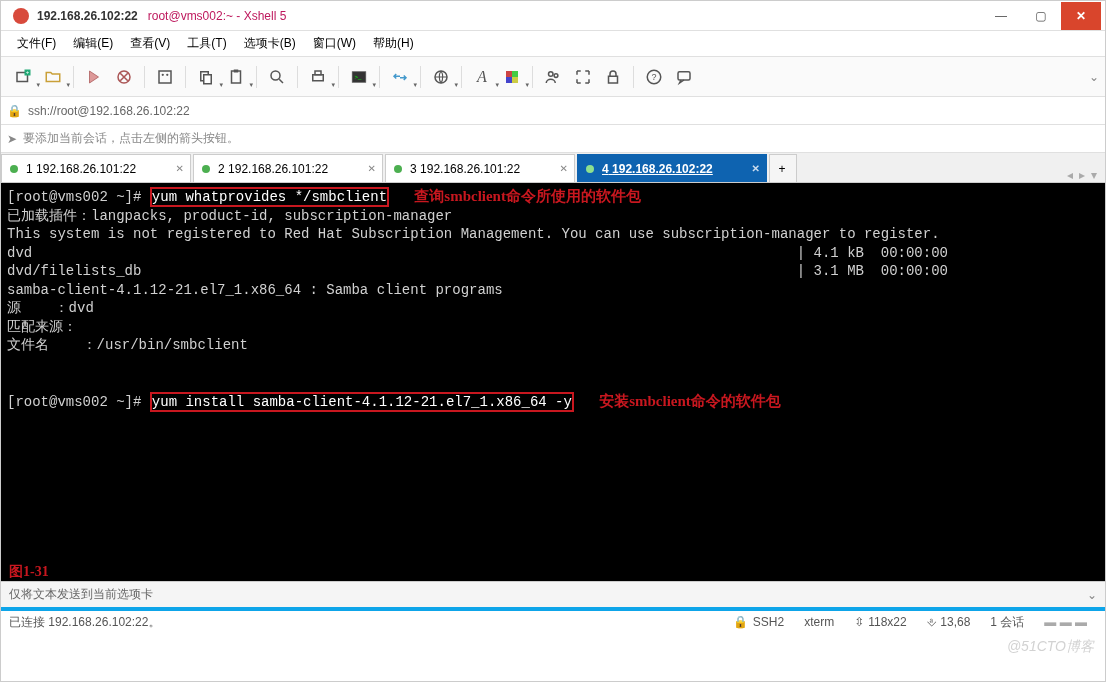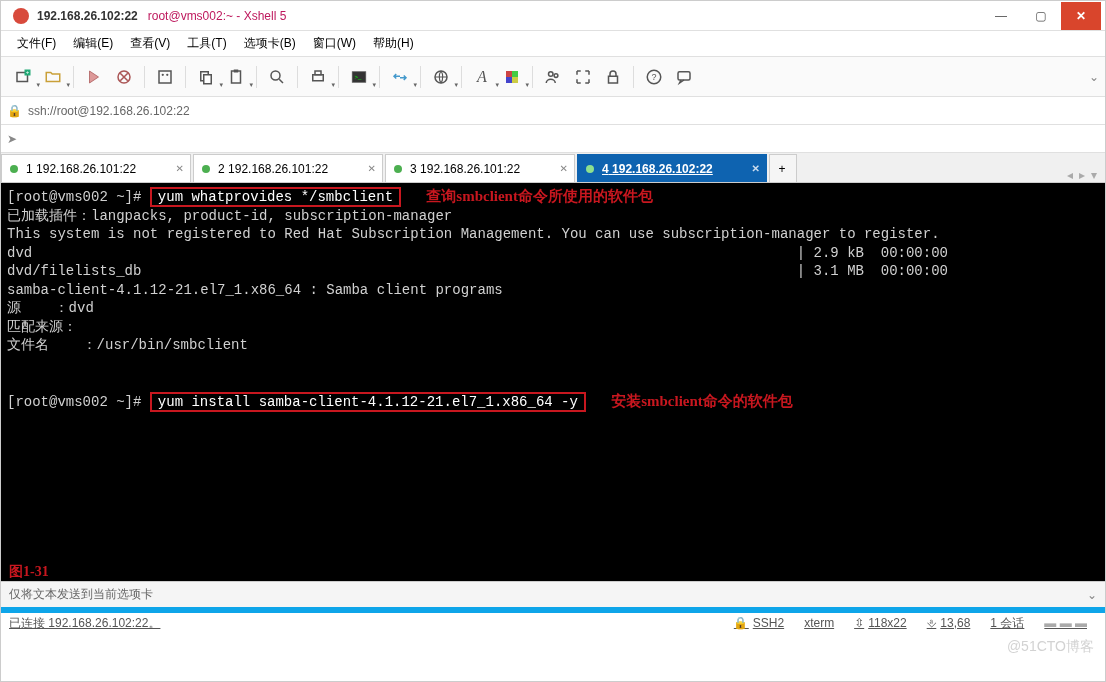--- a/index.html
+++ b/index.html
@@ -27,29 +27,29 @@
 .tab .dot { width: 8px; height: 8px; border-radius: 50%; background: #4caf50; margin-right: 8px; }
 .tab.active .dot { background: #8ee08e; }
 .tab .tab-label { }
 .tab.active .tab-label { text-decoration: underline; }
 .tab .tab-close { position: absolute; right: 6px; color: #888; font-size: 10px; }
 .tab.active .tab-close { color: #cde; }
 .tab.new { min-width: 28px; background: #f5f5f5; justify-content: center; }
 .tabstrip .nav-arrows { margin-left: auto; display: flex; align-items: center; color: #aaa; padding: 0 8px; gap: 6px; }
 .terminal { background: #000; color: #d0d0d0; font-family: "Consolas", "Courier New", monospace; font-size: 14px; line-height: 18.5px; height: 398px; padding: 4px 6px; white-space: pre; overflow: hidden; position: relative; }
 .terminal .prompt { color: #d0d0d0; }
-.terminal .boxed1 { border: 2px solid #c8171f; padding: 0 6px; color: #fff; }
+.terminal .boxed1 { border: 2px solid #c8171f; padding: 0 0; color: #fff; }
 .terminal .anno-red { color: #c8171f; font-family: "Microsoft YaHei"; font-weight: bold; font-size: 15px; }
 .terminal .figlabel { color: #c8171f; font-weight: bold; position: absolute; bottom: 0; left: 8px; font-family: "Microsoft YaHei"; }
 .statustop { height: 26px; border-top: 1px solid #ccc; display: flex; align-items: center; padding: 6px 8px; color: #666; background: #f5f5f5; }
 .statustop .spacer { flex: 1; }
-.statusbar { height: 26px; border-top: 6px solid #0ea5e9; display: flex; align-items: center; padding: 0 8px; color: #555; background: #fff; text-decoration: underline; }
+.statusbar { height: 26px; border-top: 4px solid #0ea5e9; display: flex; align-items: center; padding: 0 8px; color: #555; background: #fff; }
 .statusbar .spacer { flex: 1; }
 .statusbar .seg { margin: 0 10px; display: flex; align-items: center; gap: 4px; }
-.watermark { position: absolute; right: 12px; bottom: 26px; color: rgba(180,180,180,0.6); font-size: 14px; pointer-events: none; }
+.watermark { position: absolute; right: 12px; bottom: 26px; color: rgba(180,180,180,0.6); font-size: 14px; font-style: italic; pointer-events: none; }
 svg { width: 18px; height: 18px; }
 </style>
 </head>
 <body>
 
 <div class="titlebar">
   <div class="app-icon"></div>
   <span class="title-bold">192.168.26.102:22</span>
   <span class="title-gray">root@vms002:~ - Xshell 5</span>
   <div class="spacer"></div>
@@ -195,20 +195,21 @@
   <div style="position:absolute;right:6px;color:#888">⌄</div>
 </div>
 
 <div class="addressbar">
   <span class="lock">🔒</span>
   <span>ssh://root@192.168.26.102:22</span>
 </div>
 
 <div class="hintbar">
   <span class="arrow-ic">➤</span>
+  <span>要添加当前会话，点击左侧的箭头按钮。</span>
 </div>
 
 <div class="tabstrip">
   <div class="tab">
     <span class="dot"></span>
     <span class="tab-label"><span>1</span> <span>192.168.26.101:22</span></span>
     <span class="tab-close">✕</span>
   </div>
   <div class="tab">
     <span class="dot"></span>
@@ -229,21 +230,21 @@
   <div class="nav-arrows">
     <span>◂</span>
     <span>▸</span>
     <span>▾</span>
   </div>
 </div>
 
 <div class="terminal"><span class="prompt">[root@vms002 ~]# </span><span class="boxed1">yum whatprovides */smbclient</span>   <span class="anno-red">查询smbclient命令所使用的软件包</span>
 <span>已加载插件：langpacks, product-id, subscription-manager</span>
 <span>This system is not registered to Red Hat Subscription Management. You can use subscription-manager to register.</span>
-<span>dvd                                                                                           | 2.9 kB  00:00:00</span>
+<span>dvd                                                                                           | 4.1 kB  00:00:00</span>
 <span>dvd/filelists_db                                                                              | 3.1 MB  00:00:00</span>
 <span>samba-client-4.1.12-21.el7_1.x86_64 : Samba client programs</span>
 <span>源    ：dvd</span>
 <span>匹配来源：</span>
 <span>文件名    ：/usr/bin/smbclient</span>
 
 
 <span class="prompt">[root@vms002 ~]# </span><span class="boxed1">yum install samba-client-4.1.12-21.el7_1.x86_64 -y</span>   <span class="anno-red">安装smbclient命令的软件包</span>
 <span class="figlabel">图1-31</span>
 </div>

